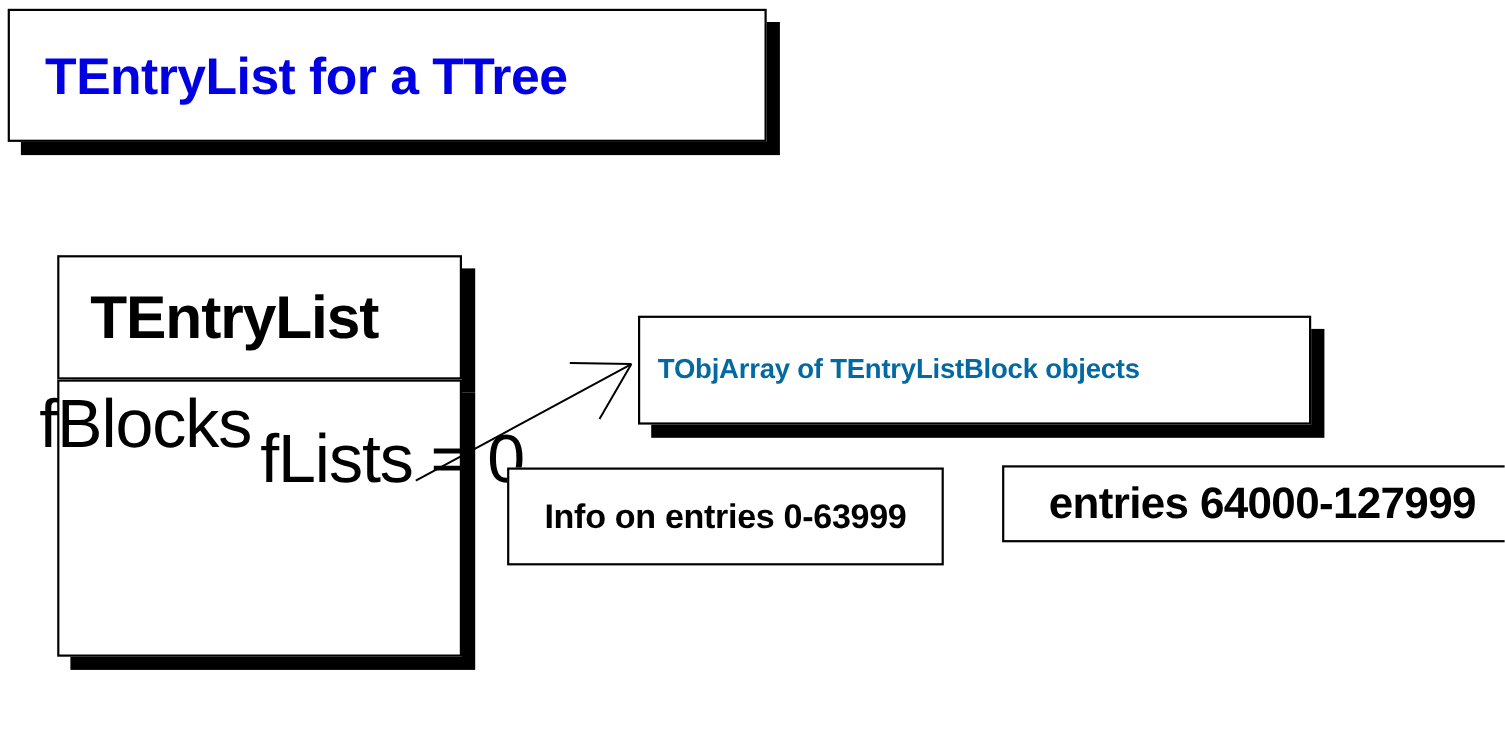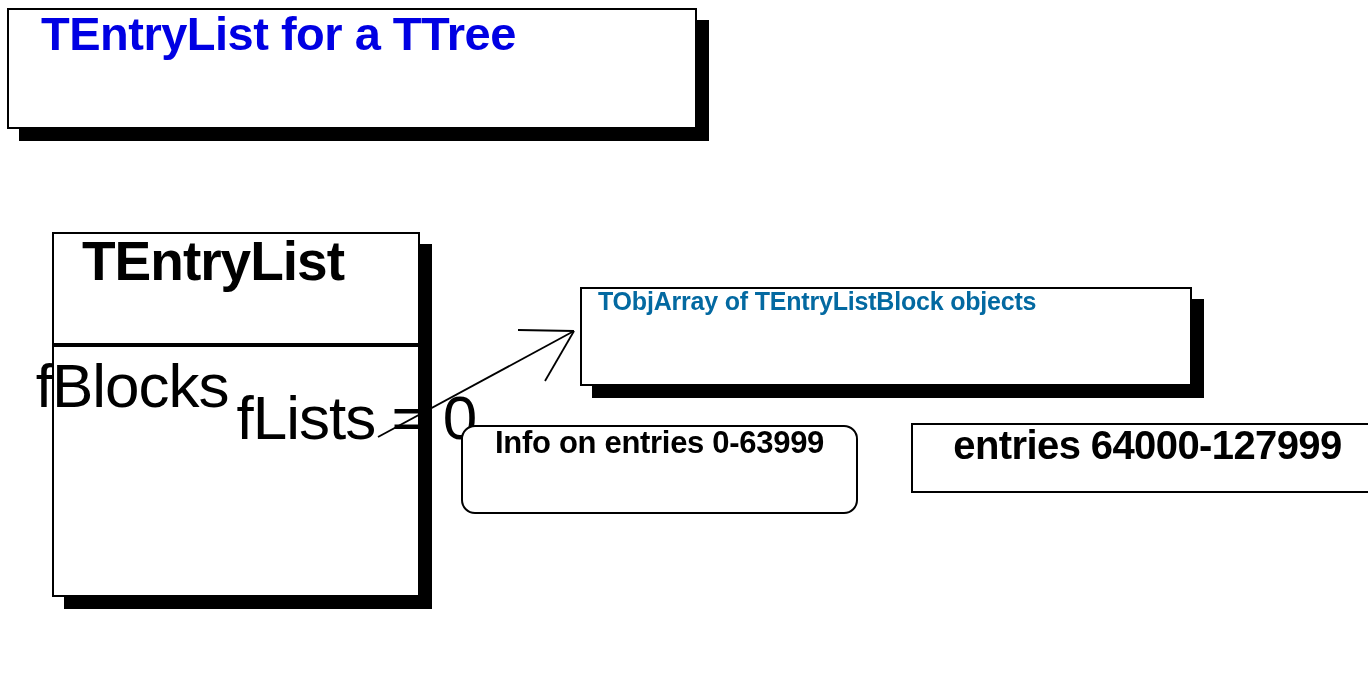--- a/index.html
+++ b/index.html
@@ -23,20 +23,21 @@
     position: absolute;
     background: #000000;
     z-index: 0;
   }
   .box-face {
     position: absolute;
     box-sizing: border-box;
     background: #ffffff;
     border: 2px solid #000000;
     display: flex;
+    align-items: center;
     z-index: 1;
   }
 
   
   #title-shadow {
     left: 19px;  top: 20px;  width: 690px;  height: 121px;
   }
   #title-face {
     left: 7px;   top: 8px;   width: 690px;  height: 121px;
     justify-content: flex-start;
@@ -106,21 +107,20 @@
     line-height: 1;
     letter-spacing: -0.2px;
     padding-left: 16px;
     white-space: nowrap;
   }
 
   
   #block1-face {
     left: 461px; top: 425px; width: 397px; height: 89px;
     justify-content: center;
-    border-radius: 14px;
   }
   #block1-text {
     color: #000000;
     font-weight: bold;
     font-size: 31px;
     line-height: 1;
     letter-spacing: -0.3px;
     white-space: nowrap;
   }
   #block2-face {

